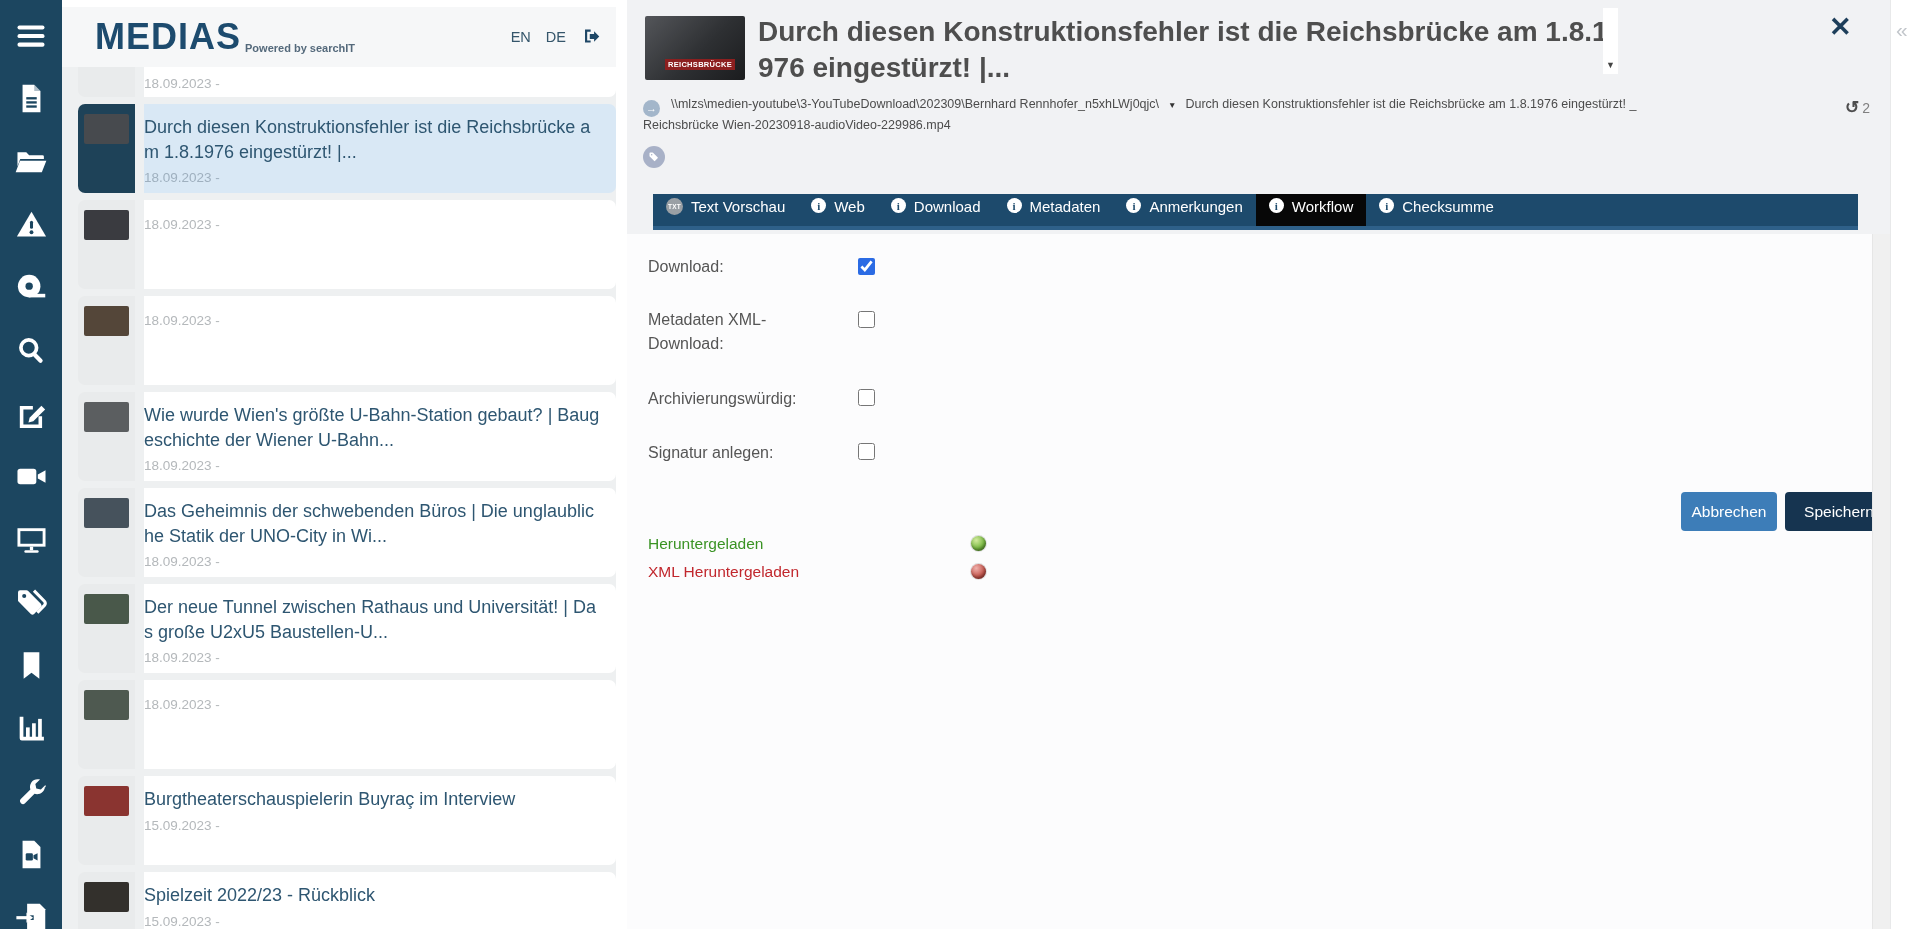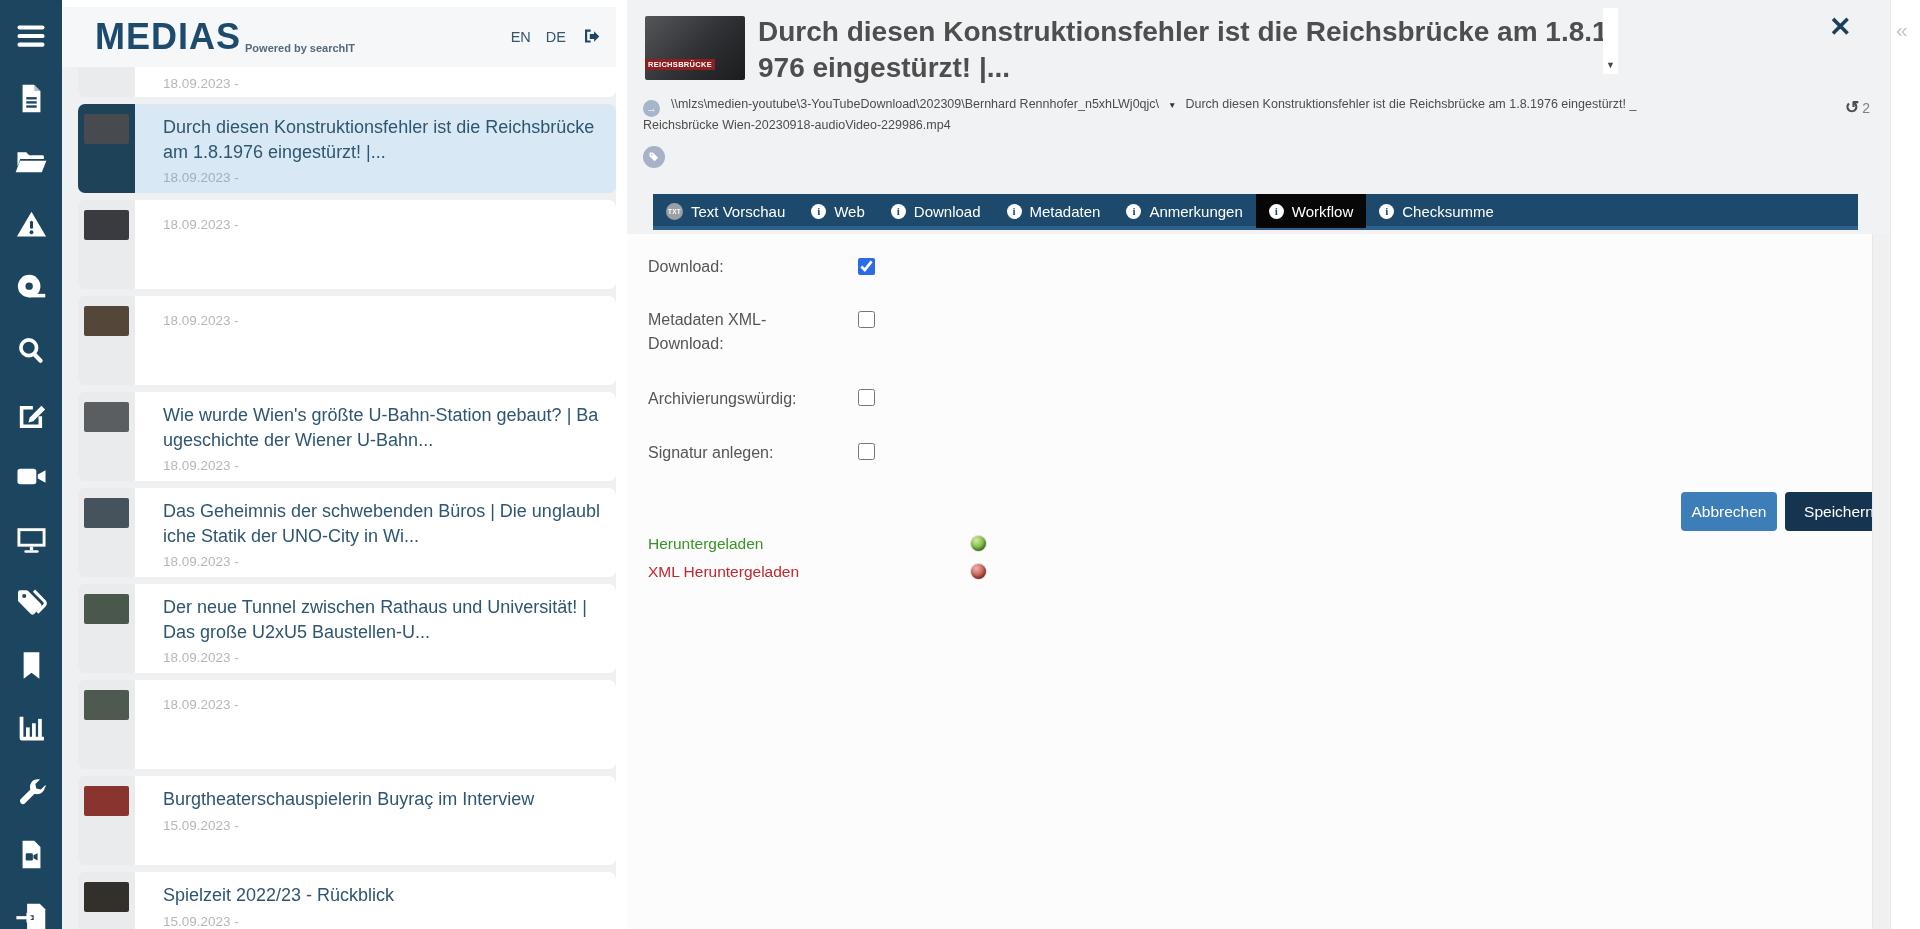--- a/index.html
+++ b/index.html
@@ -18,52 +18,52 @@
   .logo { font-size:36px; font-weight:700; letter-spacing:1px; color:#1d4b6e; display:inline-block; }
   .logo-sub { font-size:11px; font-weight:700; color:#54697b; display:inline-block; margin-left:4px; position:relative; top:3px; }
   .lang-box { position:absolute; right:14px; top:20px; display:flex; align-items:center; gap:15px; }
   .lang { font-size:14.5px; color:#35566b; cursor:pointer; }
   .logout svg { width:21px; height:19px; fill:#1e4766; display:block; }
 
   .media-list { position:absolute; left:16px; top:60px; width:538px; height:869px; display:flex; flex-direction:column; gap:7px; overflow:hidden; }
   .card { display:flex; border-radius:7px; overflow:hidden; flex:none; cursor:pointer; }
   .thumb-col { width:57px; background:#e9ebec; display:flex; justify-content:center; align-items:flex-start; padding-top:10px; flex:none; }
   .thumb { width:45px; height:30px; border-radius:2px; background:#3c3c3c; }
-  .card .body { flex:1; background:#ffffff; padding:11px 16px 0 28px; }
+  .card .body { flex:1; background:#ffffff; padding:11px 16px 0 0;margin-left:9px; }
   .card .title { font-size:18px; line-height:24.5px; color:#2e5671; word-break:break-all; max-height:49px; overflow:hidden; }
   .card .date { font-size:13.5px; color:#b4b8bb; margin-top:6px; }
   .card.h2 { height:89px; }
   .card.h1 { height:76px; }
   .card.partial-top { height:30px; border-radius:0 0 7px 7px; }
   .card.partial-top .body { padding-top:3px; }
   .card.selected .thumb-col { background:#1e4258; }
   .card.selected .body { background:#d9e8f5; }
   .card.selected .date { color:#9fb0bf; }
 
   
   .detail { position:absolute; left:627px; top:0; width:1263px; height:929px; background:#f1f2f4; }
   .d-thumb { position:absolute; left:18px; top:16px; width:100px; height:64px; border-radius:2px;
              background:linear-gradient(135deg,#54565a 0%,#2e3033 55%,#1b1c1e 100%); overflow:hidden; }
-  .d-thumb .bridge-label { position:absolute; left:0; bottom:10px; background:#8c1f1f; color:#fff; font-size:7.5px; font-weight:700; padding:1px 3px; letter-spacing:0.3px; }
+  .d-thumb .bridge-label { position:absolute; left:20px; bottom:10px; background:#8c1f1f; color:#fff; font-size:7.5px; font-weight:700; padding:1px 3px; letter-spacing:0.3px; }
   .d-title { position:absolute; left:131px; top:14px; width:855px; font-size:28px; line-height:36px; color:#4e4e4e; word-break:break-all; max-height:74px; overflow:hidden; }
   .title-scroll { position:absolute; left:976px; top:8px; width:15px; height:66px; background:#ffffff; cursor:pointer; }
   .title-scroll .arrow { position:absolute; left:0; right:0; bottom:4px; text-align:center; font-size:9px; color:#444; }
   .d-close { position:absolute; left:1202px; top:12px; font-size:27px; font-weight:700; color:#1d3e5a; cursor:pointer; line-height:30px; }
 
   .d-path { position:absolute; left:16px; top:96px; width:1005px; font-size:12.5px; line-height:17.5px; color:#4c4c4c; }
   .circle-arrow { display:inline-flex; width:17px; height:17px; border-radius:50%; background:#a3b6ca; color:#fff; font-size:11px; line-height:17px; align-items:center; justify-content:center; vertical-align:-4px; margin-right:11px; font-weight:700; }
   .path-caret { font-size:8.5px; color:#333; margin:0 9px; cursor:pointer; }
   .d-history { position:absolute; left:1218px; top:99px; display:flex; align-items:center; gap:3px; cursor:pointer; }
   .d-history .glyph { font-size:17px; color:#4d4d4d; font-weight:700; line-height:17px; }
   .d-history .count { font-size:14px; color:#808080; }
   .d-tag { position:absolute; left:16px; top:146px; width:22px; height:22px; border-radius:50%; background:#a8b1c7; display:flex; align-items:center; justify-content:center; }
   .d-tag svg { width:12px; height:12px; fill:#fff; }
 
   .tabbar { position:absolute; left:26px; top:194px; width:1205px; height:36px; background:#1d4a6c; border-bottom:4px solid #2e6089; display:flex; align-items:stretch; }
-  .tab { display:flex; align-items:center; gap:8px; padding:17px 13px; color:#ffffff; font-size:15px; cursor:pointer; white-space:nowrap; }
+  .tab { display:flex; align-items:flex-start; gap:8px; padding:4px 13px; color:#ffffff; font-size:15px; cursor:pointer; white-space:nowrap; }
   .tab.active { background:#070707; }
   .tab .info { width:15px; height:15px; border-radius:50%; background:#ffffff; color:#1d4a6c; font-family:"Liberation Serif", serif; font-weight:700; font-size:11px; display:flex; align-items:center; justify-content:center; }
   .tab .txt-badge { width:17px; height:17px; border-radius:50%; background:#9aa0a5; color:#ffffff; font-size:6.5px; font-weight:700; display:flex; align-items:center; justify-content:center; letter-spacing:0.2px; }
 
   .d-content { position:absolute; left:0; top:234px; width:1263px; height:695px; background:#fcfcfd; }
   .scroll-track { position:absolute; right:0; top:0; width:18px; height:695px; background:#f0f0f0; border-left:1px solid #e6e6e6; }
 
   .frow-label { position:absolute; left:21px; width:185px; font-size:16px; line-height:24px; color:#555555; }
   .fcheck { position:absolute; left:231px; width:17px; height:17px; accent-color:#2b6be4; cursor:pointer; }
 

